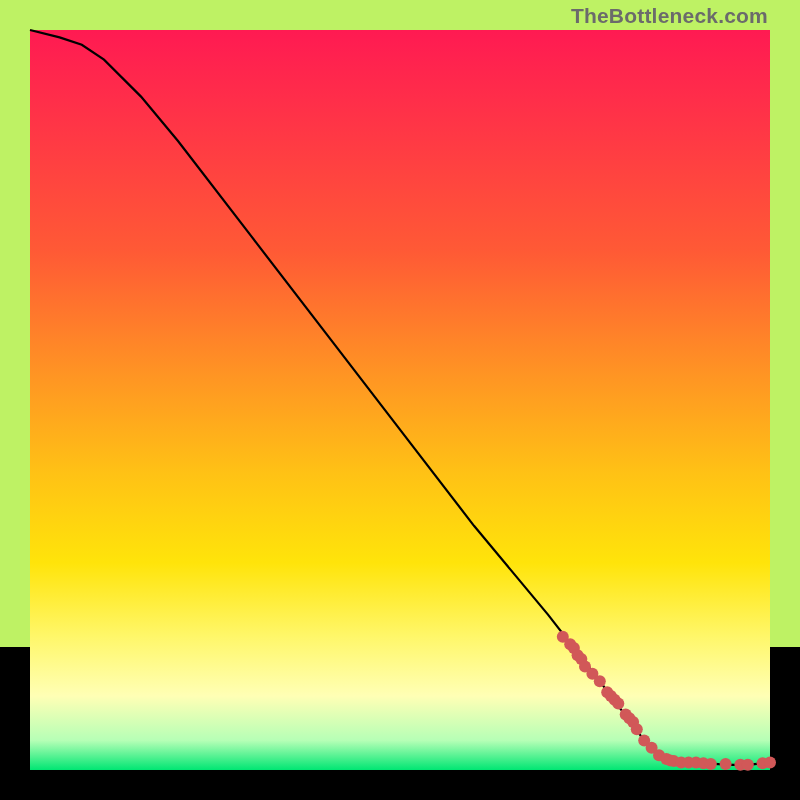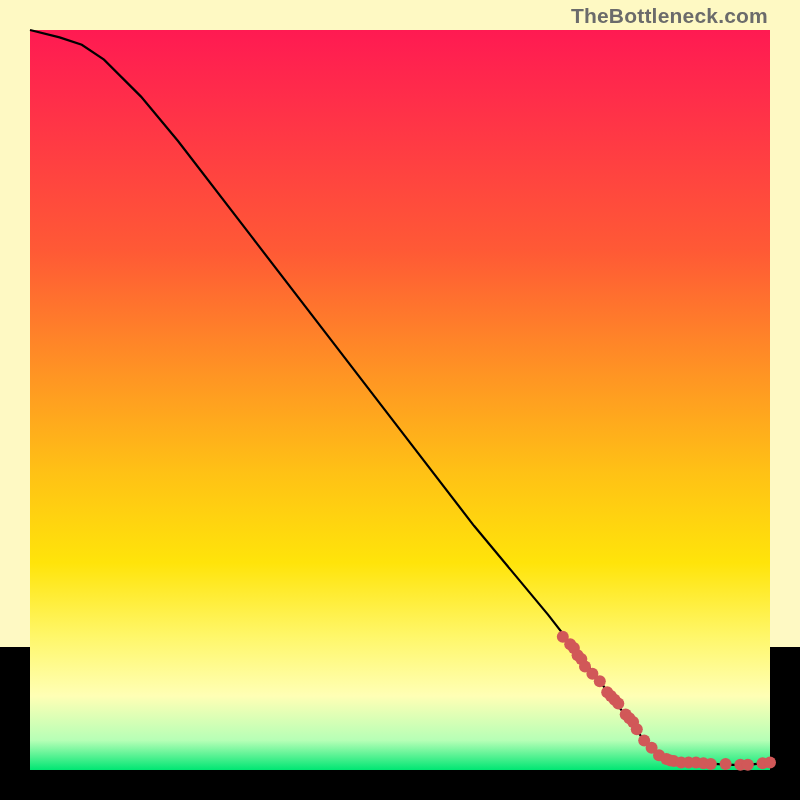--- a/index.html
+++ b/index.html
@@ -1,21 +1,21 @@
 <!DOCTYPE html>
 <html><head>
 <meta charset="utf-8">
 <style>
   * { margin: 0; padding: 0; box-sizing: border-box; }
   html, body { width: 800px; height: 800px; background: #000; overflow: hidden; }
   .frame {
     position: relative;
     width: 800px;
     height: 647px;
-    background: #fef9c3;
+    background: #bef264;
   }
   .plot {
     position: absolute;
     left: 30px;
     top: 30px;
     width: 740px;
     height: 740px;
     
     background: linear-gradient(to bottom,
       #ff1a52 0%,

